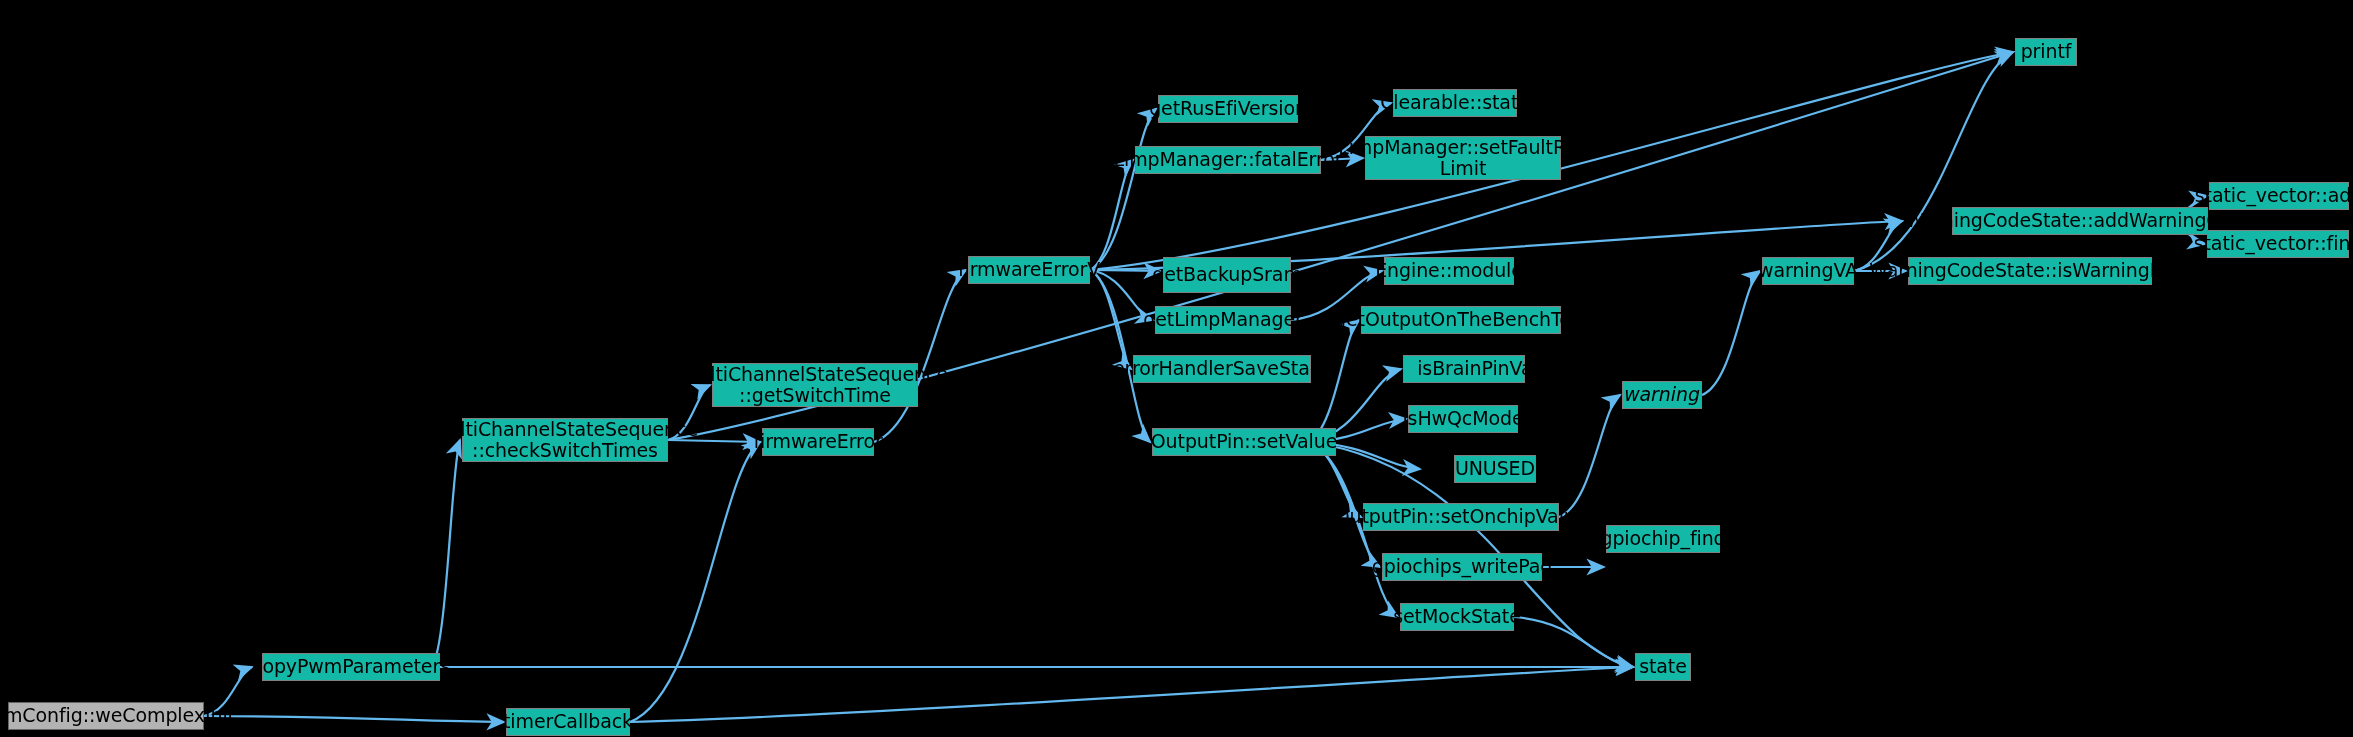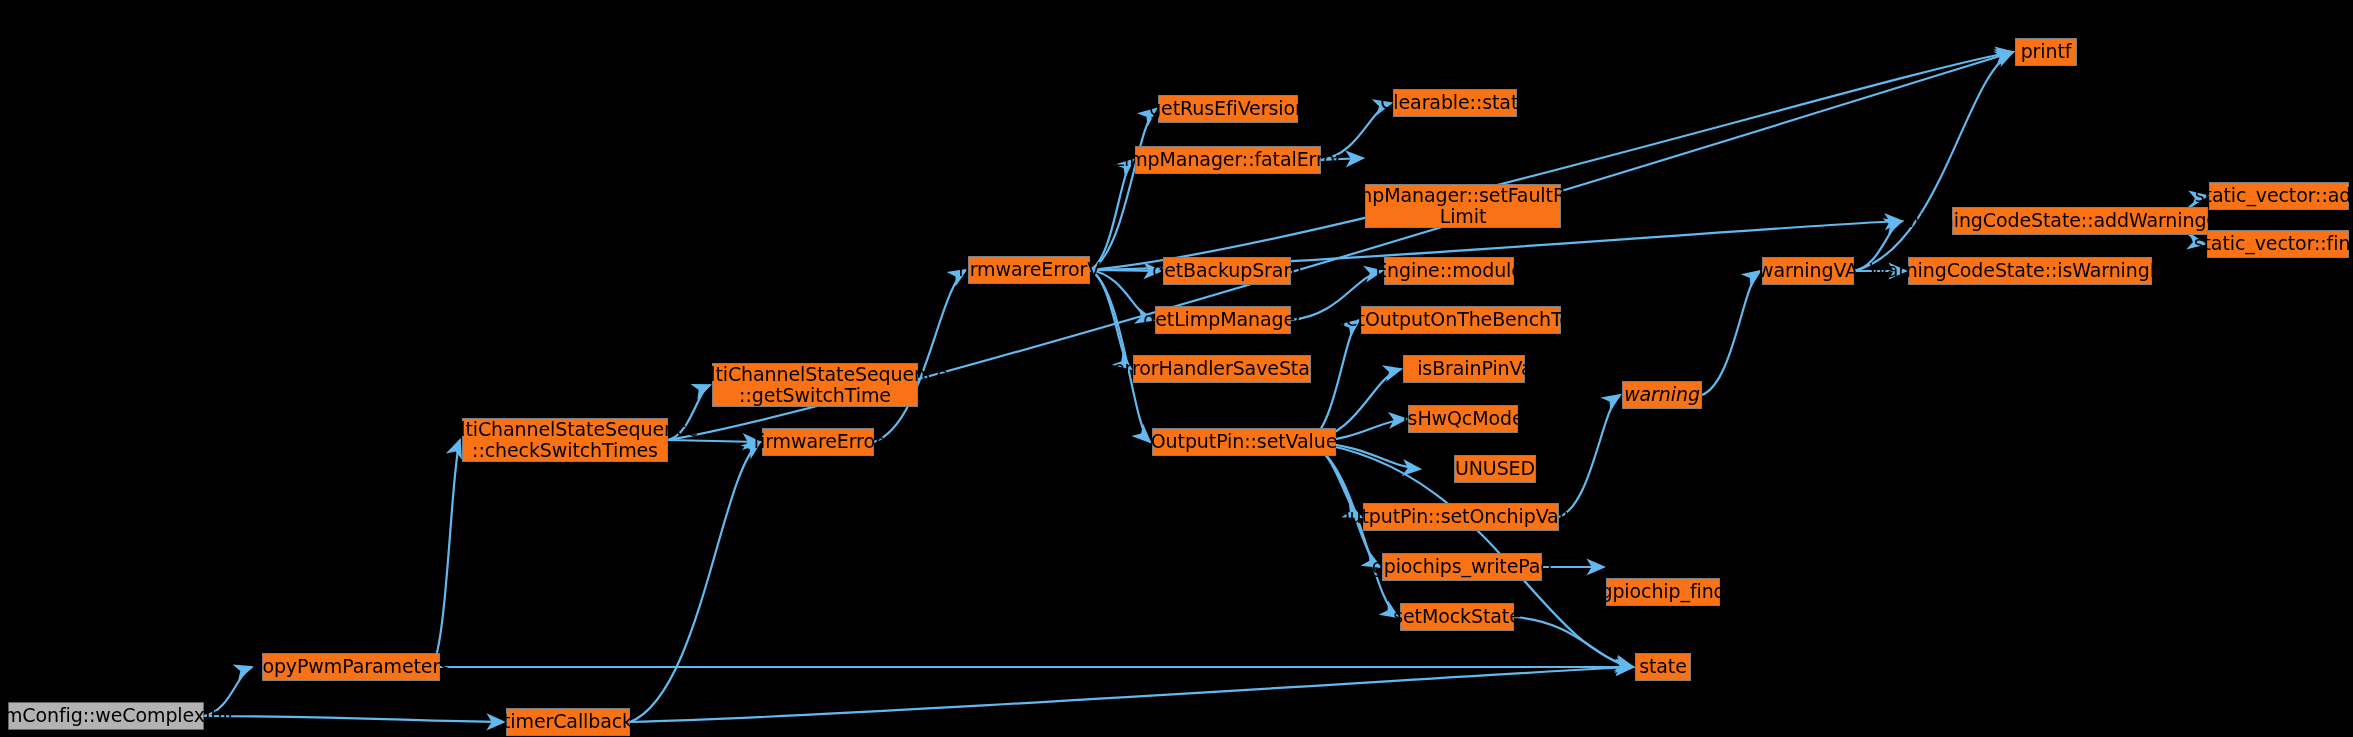--- a/index.html
+++ b/index.html
@@ -1,21 +1,21 @@
 <!DOCTYPE html>
 <html><head>
 <meta charset="utf-8">
 <style>
   html,body{margin:0;padding:0;background:#000;}
   body{width:2353px;height:737px;overflow:hidden;font-family:"DejaVu Sans",sans-serif;}
   #graph{position:absolute;left:0;top:0;width:2353px;height:737px;}
   .node-box{
     position:absolute;
     box-sizing:border-box;
-    background:#f97316;
+    background:#14b8a6;
     border:1px solid #808080;
     color:#000;
     display:flex;
     align-items:center;
     justify-content:center;
     text-align:center;
     font-family:"DejaVu Sans",sans-serif;
     font-size:19px;
     line-height:1.12;
     white-space:pre;
@@ -82,35 +82,35 @@
       <div class="node-box" style="left: 506px; top: 708px; width: 124px; height: 28px;">timerCallback</div>
       <div class="node-box" style="left: 462px; top: 418px; width: 206px; height: 44px;">MultiChannelStateSequence
 ::checkSwitchTimes</div>
       <div class="node-box" style="left: 712px; top: 363px; width: 206px; height: 44px;">MultiChannelStateSequence
 ::getSwitchTime</div>
       <div class="node-box" style="left: 762px; top: 428px; width: 112px; height: 28px;">firmwareError</div>
       <div class="node-box" style="left: 968px; top: 256px; width: 122px; height: 28px;">firmwareErrorV</div>
       <div class="node-box" style="left: 1158px; top: 95px; width: 140px; height: 28px;">getRusEfiVersion</div>
       <div class="node-box" style="left: 1135px; top: 146px; width: 186px; height: 28px;">LimpManager::fatalError</div>
       <div class="node-box" style="left: 1393px; top: 89px; width: 124px; height: 28px;">Clearable::state</div>
-      <div class="node-box" style="left: 1365px; top: 136px; width: 196px; height: 44px; margin-top: 48px;">LimpManager::setFaultRev
+      <div class="node-box" style="left: 1365px; top: 136px; width: 196px; height: 44px;">LimpManager::setFaultRev
 Limit</div>
-      <div class="node-box" style="left: 1163px; top: 257px; width: 128px; height: 28px;">getBackupSram</div>
+      <div class="node-box" style="left: 1163px; top: 257px; width: 128px; height: 36px;">getBackupSram</div>
       <div class="node-box" style="left: 1384px; top: 257px; width: 130px; height: 28px;">Engine::module</div>
       <div class="node-box" style="left: 1155px; top: 306px; width: 136px; height: 28px;">getLimpManager</div>
       <div class="node-box" style="left: 1361px; top: 306px; width: 200px; height: 28px;">getOutputOnTheBenchTest</div>
       <div class="node-box" style="left: 1133px; top: 355px; width: 178px; height: 28px;">errorHandlerSaveStack</div>
       <div class="node-box" style="left: 1403px; top: 355px; width: 122px; height: 28px; padding-left: 44px;">isBrainPinValid</div>
       <div class="node-box" style="left: 1408px; top: 405px; width: 110px; height: 28px;">isHwQcMode</div>
       <div class="node-box" style="left: 1454px; top: 455px; width: 82px; height: 28px;">UNUSED</div>
       <div class="node-box" style="left: 1152px; top: 428px; width: 184px; height: 28px;">OutputPin::setValue</div>
       <div class="node-box" style="left: 1622px; top: 381px; width: 80px; height: 28px; font-style: italic;">warning</div>
       <div class="node-box" style="left: 1363px; top: 503px; width: 196px; height: 28px;">OutputPin::setOnchipValue</div>
       <div class="node-box" style="left: 1382px; top: 553px; width: 160px; height: 28px;">gpiochips_writePad</div>
-      <div class="node-box" style="left: 1606px; top: 578px; width: 114px; height: 28px;">gpiochip_find</div>
+      <div class="node-box" style="left: 1606px; top: 525px; width: 114px; height: 28px;">gpiochip_find</div>
       <div class="node-box" style="left: 1400px; top: 603px; width: 114px; height: 28px;">setMockState</div>
       <div class="node-box" style="left: 1635px; top: 653px; width: 56px; height: 28px;">state</div>
       <div class="node-box" style="left: 1762px; top: 257px; width: 92px; height: 28px;">warningVA</div>
       <div class="node-box" style="left: 1952px; top: 207px; width: 256px; height: 28px;">WarningCodeState::addWarningCode</div>
       <div class="node-box" style="left: 1908px; top: 257px; width: 244px; height: 28px;">WarningCodeState::isWarningNow</div>
       <div class="node-box" style="left: 2209px; top: 182px; width: 140px; height: 28px;">static_vector::add</div>
       <div class="node-box" style="left: 2207px; top: 230px; width: 142px; height: 28px;">static_vector::find</div>
       <div class="node-box" style="left: 2015px; top: 38px; width: 62px; height: 28px;">printf</div>
     </div>
 </div>

